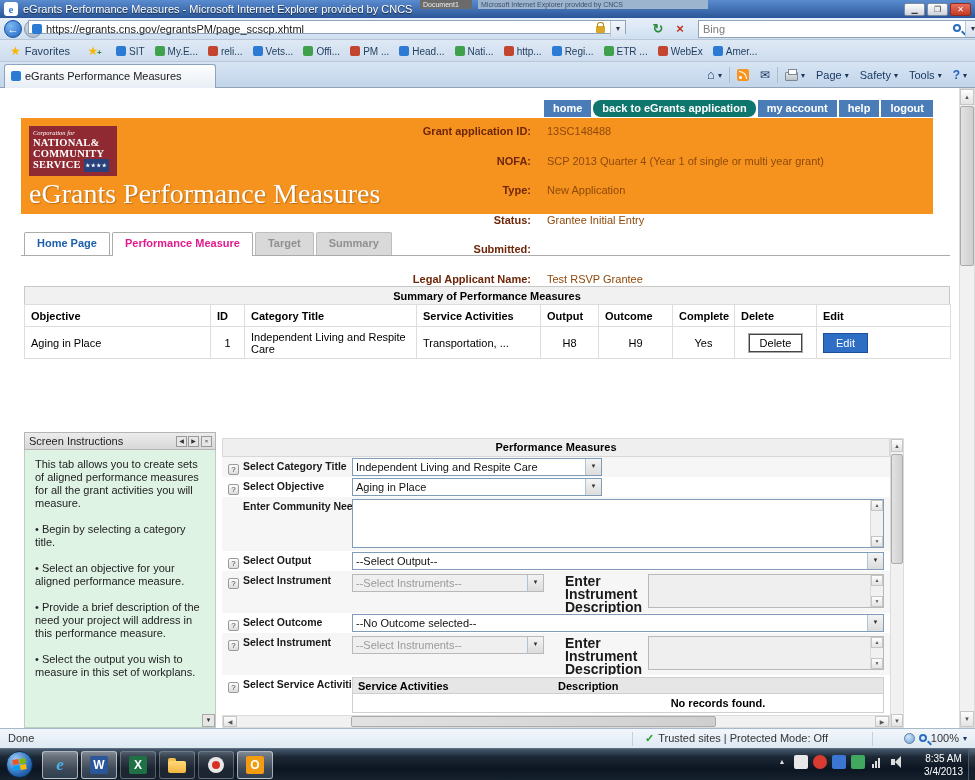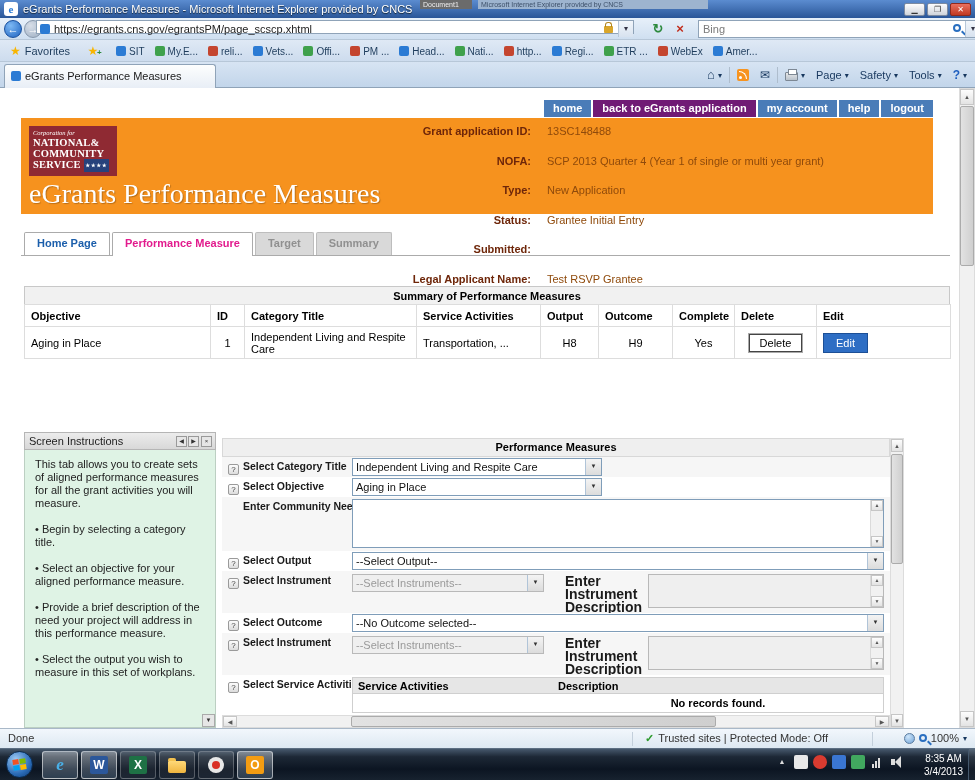--- a/index.html
+++ b/index.html
@@ -15,21 +15,21 @@
   #win-title{position:absolute;left:23px;top:3px;font-size:11px;white-space:nowrap;text-shadow:0 1px 1px #123;}
   .winbtn{position:absolute;top:3px;width:21px;height:13px;border:1px solid #7c8aa0;border-radius:2px;background:linear-gradient(#fdfdfd,#cfd4dc);color:#333;font-size:8px;line-height:11px;text-align:center;}
   .winbtn.close{background:linear-gradient(#e9705f,#c03a24);border-color:#8e2a1e;color:#fff;}
   .winbtn .g{display:block;font-size:8px;line-height:11px;}
 
   
   #addrbar{position:absolute;top:18px;left:0;width:975px;height:22px;background:linear-gradient(#e7f0fa,#cfdff0);border-bottom:1px solid #b7c7d8;}
   .navcircle{position:absolute;top:2px;width:18px;height:18px;border-radius:50%;text-align:center;line-height:16px;color:#fff;font-size:11px;font-weight:bold;}
   #btn-back{left:4px;background:radial-gradient(circle at 35% 30%,#7db9f5,#1f63c0);border:1px solid #174f9e;}
   #btn-fwd{left:24px;background:radial-gradient(circle at 35% 30%,#d7dee8,#9fb0c4);border:1px solid #8898ac;}
-  #urlbox{position:absolute;left:36px;top:2px;width:598px;height:14px;background:#fff;border:1px solid #8fa3b8;}
+  #urlbox{position:absolute;left:28px;top:2px;width:598px;height:14px;background:#fff;border:1px solid #8fa3b8;}
   .pfav{position:absolute;left:3px;top:3px;width:10px;height:10px;border-radius:2px;background:#2b7bd4;}
   #urlinput{position:absolute;left:17px;top:1px;width:545px;height:14px;border:none;font-size:11px;color:#222;outline:none;background:transparent;font-family:"Liberation Sans",sans-serif;}
   .lock{position:absolute;right:20px;top:5px;width:9px;height:7px;background:#d9a62a;border-radius:1px;}
   .lock::before{content:"";position:absolute;left:1px;top:-4px;width:5px;height:4px;border:1.5px solid #b3871d;border-bottom:none;border-radius:3px 3px 0 0;}
   .dropbtn{position:absolute;right:0;top:0;width:15px;height:16px;background:linear-gradient(#f2f6fb,#d7e2ef);border-left:1px solid #b7c7d8;text-align:center;color:#334;font-size:8px;line-height:15px;}
   .toolbtn{position:absolute;top:2px;width:20px;height:18px;text-align:center;line-height:17px;font-weight:bold;}
   #btn-refresh{left:648px;color:#2d8a3e;font-size:13px;}
   #btn-stop{left:670px;color:#c22b1a;font-size:13px;}
   #searchbox{position:absolute;left:698px;top:2px;width:283px;height:18px;background:#fff;border:1px solid #8fa3b8;}
   #searchinput{position:absolute;left:4px;top:1px;width:190px;height:14px;border:none;outline:none;font-size:11px;background:transparent;font-family:"Liberation Sans",sans-serif;}
@@ -62,21 +62,21 @@
   .mail-g{font-size:12px;}
   .printer{width:13px;height:9px;background:linear-gradient(#e8e8e8,#b9c2cc);border:1px solid #7d8894;border-radius:1px;position:relative;margin-top:3px;}
   .printer::before{content:"";position:absolute;left:2px;top:-4px;width:7px;height:4px;background:#fff;border:1px solid #7d8894;}
   .helpq{color:#1f5fbf;font-weight:bold;font-size:12px;}
   .vsep{width:1px;height:16px;background:#aebdcd;}
 
   
   #page{position:absolute;top:88px;left:0;width:959px;height:640px;background:#fff;overflow:hidden;}
   #topnav{position:absolute;top:12px;right:26px;display:flex;gap:2px;}
   .navbtn{height:17px;line-height:17px;padding:0 9px;color:#fff;font-weight:bold;font-size:11px;background:#4a7cb8;border:none;cursor:pointer;font-family:"Liberation Sans",sans-serif;}
-  .navbtn.dark{background:#701a75;}
+  .navbtn.dark{background:#0f766e;border-radius:8px;}
 
   #banner{position:absolute;left:21px;top:30px;width:912px;height:96px;background:#f6921e;}
   #logo{position:absolute;left:8px;top:8px;width:88px;height:50px;background:#8f2a33;color:#fff;padding:3px 4px;font-family:"Liberation Serif",serif;}
   .logo-l1{font-size:6.5px;font-style:italic;line-height:8px;}
   .logo-l{font-size:10.5px;font-weight:bold;line-height:11px;letter-spacing:.2px;}
   .stars{display:inline-block;background:#27427c;color:#fff;font-size:5px;padding:1px 2px;vertical-align:1px;letter-spacing:1px;}
   #banner-title{position:absolute;left:8px;bottom:4px;font-family:"Liberation Serif",serif;font-size:28px;color:#fff;text-shadow:1px 1px 1px rgba(0,0,0,.25);white-space:nowrap;}
   #grant{position:absolute;left:300px;top:7px;right:8px;display:grid;grid-template-columns:210px 1fr;column-gap:4px;row-gap:1px;font-size:11px;line-height:13.5px;gap:16px;}
   .glabel{text-align:right;font-weight:bold;color:#6e2609;}
   .gvalue{color:#8f4a0b;}

